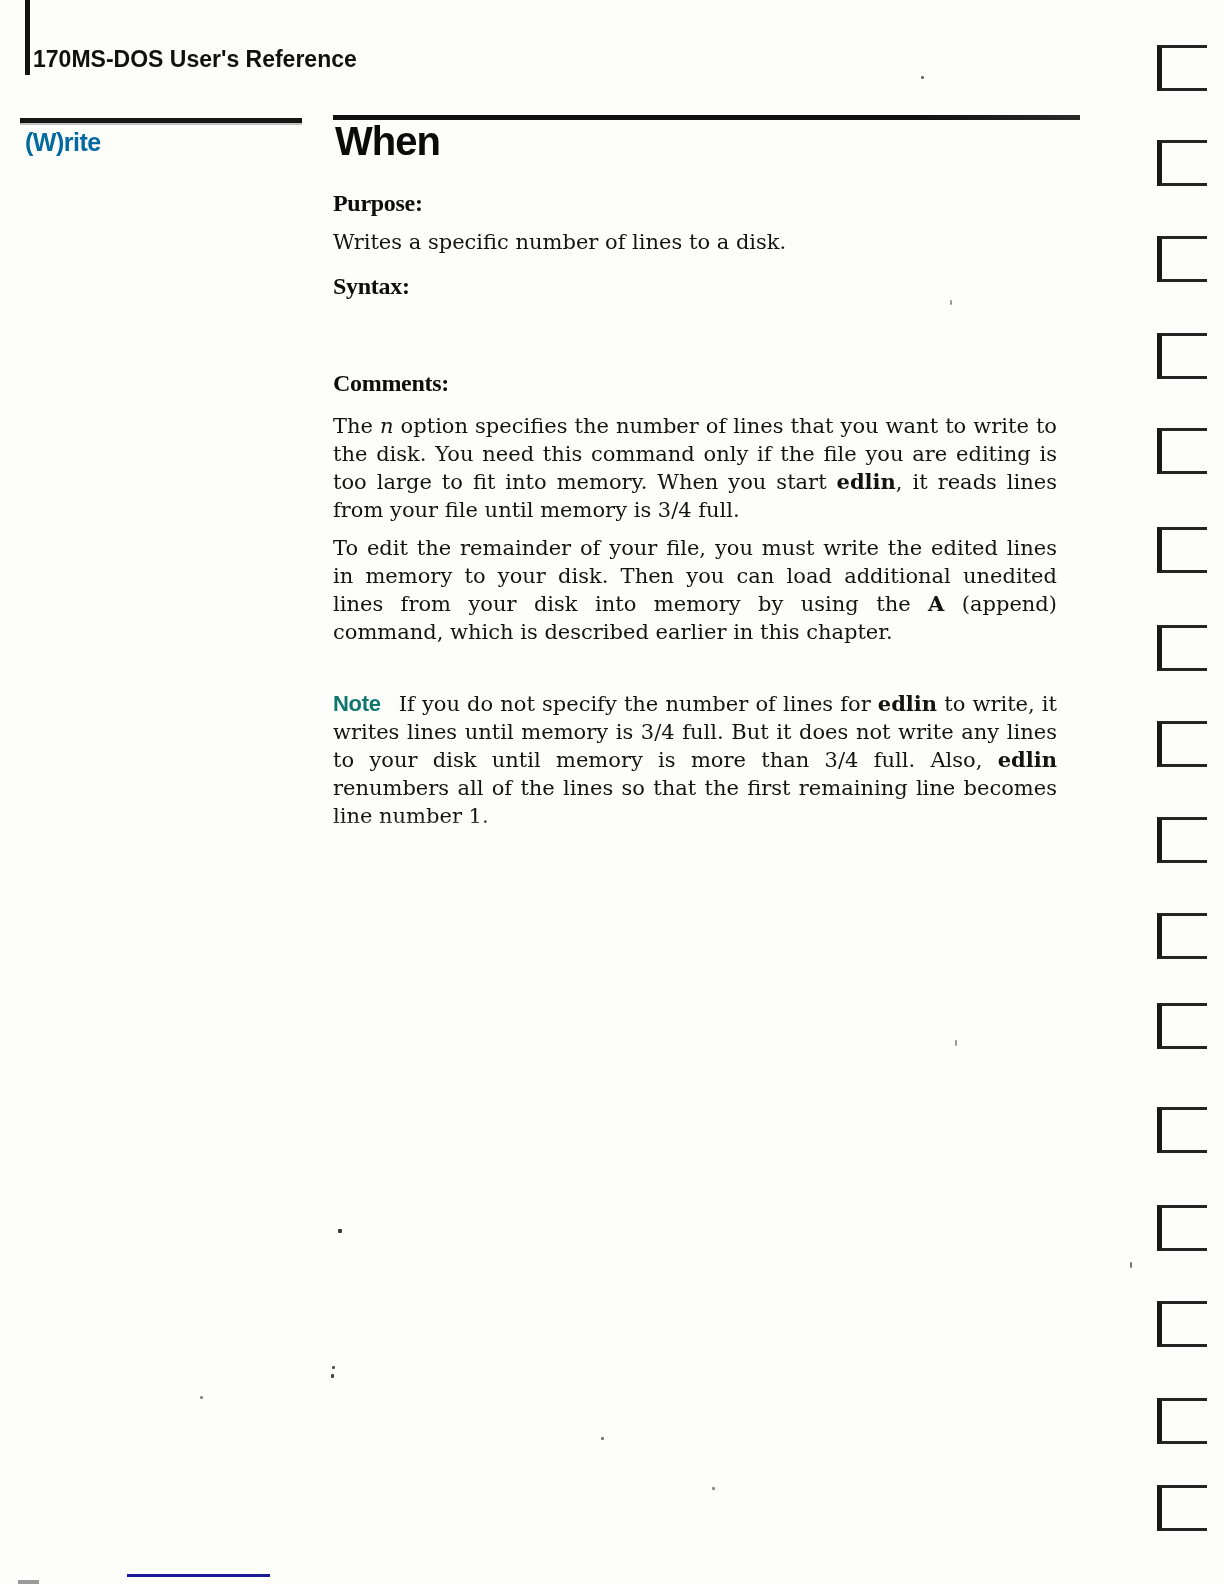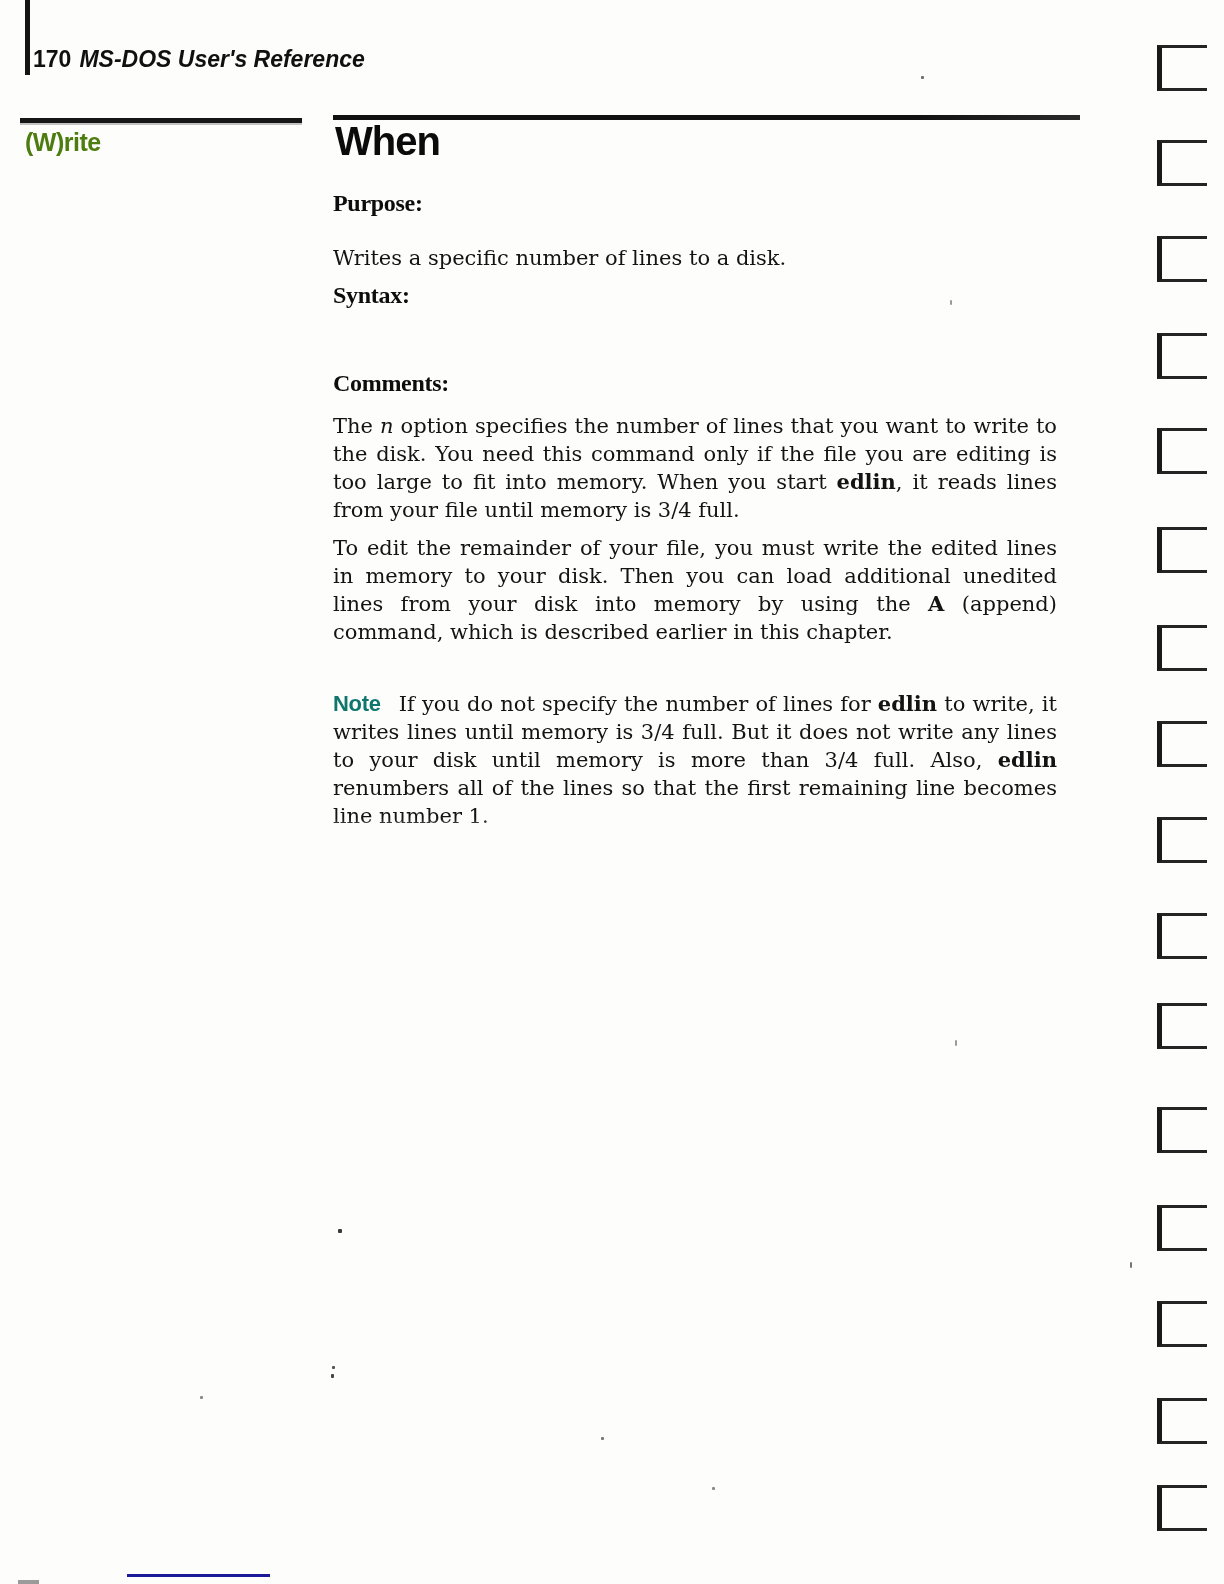--- a/index.html
+++ b/index.html
@@ -19,36 +19,36 @@
   .spine-mark {
     position: absolute; left: 25px; top: 0; width: 5px; height: 75px;
     background: #141414;
   }
   .running-header {
     position: absolute; left: 33px; top: 46px;
     font-family: "Liberation Sans", sans-serif;
     font-weight: bold; font-size: 23px; letter-spacing: 0px;
     white-space: nowrap; color: #101010;
   }
-  .running-header .book-title { font-style: italic; margin-left: 8px; }
+  .running-header .book-title { }
   
   .rule-left {
     position: absolute; left: 20px; top: 118px; width: 282px; height: 5px;
     background: #161616;
     box-shadow: 0 2px 0 rgba(20,20,20,0.25);
   }
   .rule-main {
     position: absolute; left: 333px; top: 115px; width: 747px; height: 5px;
     background: linear-gradient(to right, #111 0%, #111 78%, #2a2a2a 100%);
   }
   
   .command-label {
     position: absolute; left: 25px; top: 128px;
     font-family: "Liberation Sans", sans-serif;
-    font-weight: bold; font-size: 25px; color: #4d7c0f;
+    font-weight: bold; font-size: 25px; color: #0369a1;
     letter-spacing: -0.5px;
   }
   
   .page-title {
     position: absolute; left: 335px; top: 119px;
     font-family: "Liberation Sans", sans-serif;
     font-weight: bold; font-size: 40px; letter-spacing: -1px;
     color: #0b0b0b;
   }
   .sect-heading {
@@ -110,23 +110,23 @@
   </div>
 
   <div class="rule-left"></div>
   <div class="rule-main"></div>
 
   <div class="command-label">(W)rite</div>
 
   <div class="page-title">When</div>
 
   <div class="sect-heading" style="top:190px">Purpose:</div>
-  <div class="body-text" style="top:244px">Writes a specific number of lines to a disk.</div>
+  <div class="body-text" style="top:228px">Writes a specific number of lines to a disk.</div>
 
-  <div class="sect-heading" style="top:282px">Syntax:</div>
+  <div class="sect-heading" style="top:273px">Syntax:</div>
 
   <div class="sect-heading" style="top:370px">Comments:</div>
 
   <div class="body-text justified" style="top:412px"><span>The </span><span class="ital">n</span><span> option specifies the number of lines that you want to write to the disk. You need this command only if the file you are editing is too large to fit into memory. When you start </span><span class="bold">edlin</span><span>, it reads lines from your file until memory is 3/4 full.</span></div>
 
   <div class="body-text justified" style="top:534px"><span>To edit the remainder of your file, you must write the edited lines in memory to your disk. Then you can load additional unedited lines from your disk into memory by using the </span><span class="bold">A</span><span> (append) command, which is described earlier in this chapter.</span></div>
 
   <div class="body-text justified" style="top:690px"><span class="note-label-inline">Note</span><span>If you do not specify the number of lines for </span><span class="bold">edlin</span><span> to write, it writes lines until memory is 3/4 full. But it does not write any lines to your disk until memory is more than 3/4 full. Also, </span><span class="bold">edlin</span><span> renumbers all of the lines so that the first remaining line becomes line number 1.</span></div>
 
   <div class="scan-fade"></div>

